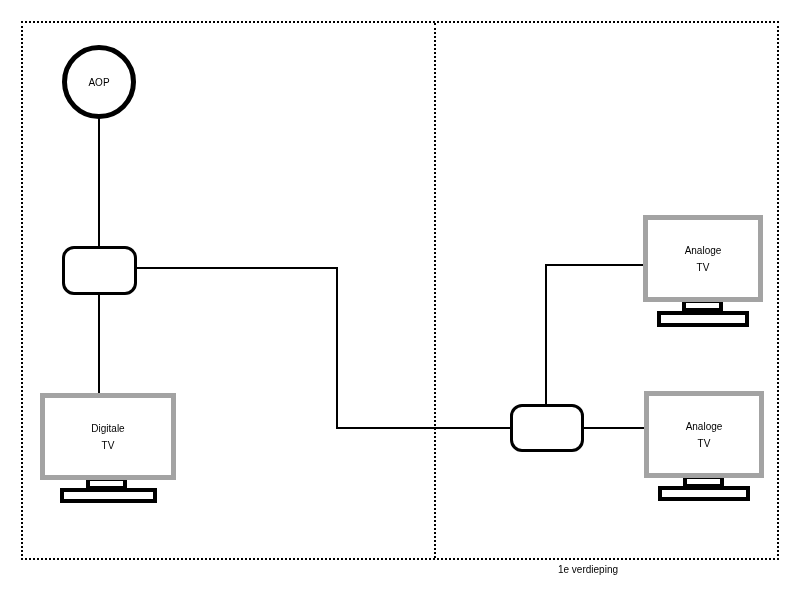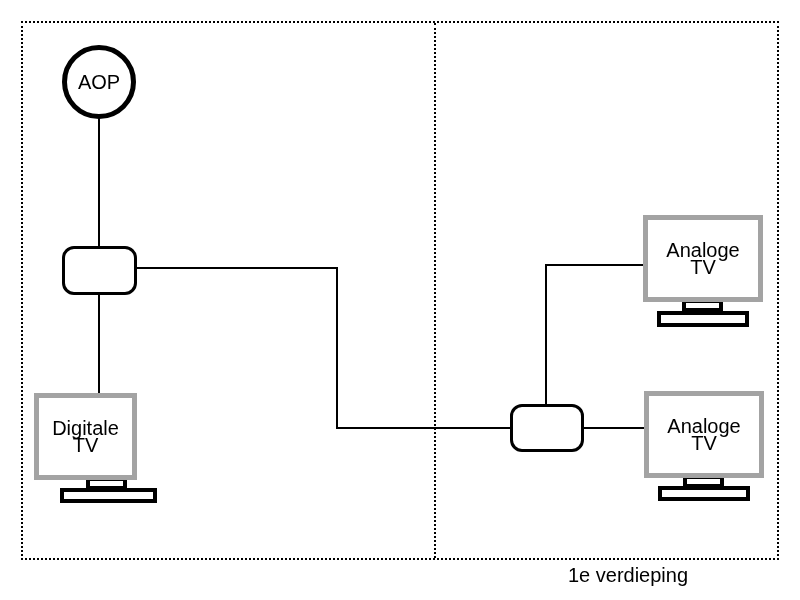--- a/index.html
+++ b/index.html
@@ -6,21 +6,21 @@
     margin: 0;
     padding: 0;
     background: #ffffff;
   }
   .canvas {
     position: relative;
     width: 800px;
     height: 600px;
     background: #ffffff;
     font-family: "Liberation Sans", sans-serif;
-    font-size: 20px;
+    font-size: 10px;
     color: #000000;
     overflow: hidden;
   }
   
   .floor-outline {
     position: absolute;
     left: 21px; top: 21px;
     width: 758px; height: 539px;
     border: 2px dotted #000;
     box-sizing: border-box;
@@ -32,21 +32,21 @@
     border-left: 2px dotted #000;
   }
   .floor-label {
     position: absolute;
     top: 564px;
     width: 200px;
     text-align: center;
     white-space: nowrap;
   }
   .floor-label.ground { left: 115px; }
-  .floor-label.first  { left: 528px; }
+  .floor-label.first  { left: 488px; }
 
   
   .wire { position: absolute; background: #000; }
 
   
   .aop {
     position: absolute;
     left: 62px; top: 45px;
     width: 74px; height: 74px;
     border: 5px solid #000;
@@ -82,21 +82,21 @@
     line-height: 17px;
     white-space: pre-line;
   }
   .tv-neck, .tv-base {
     position: absolute;
     border: 4px solid #000;
     background: #fff;
     box-sizing: border-box;
   }
   
-  .tv-digital .tv-screen { left: 34px; top: 393px; width: 103px; height: 87px; }
+  .tv-digital .tv-screen { left: 40px; top: 393px; width: 136px; height: 87px; }
   .tv-digital .tv-neck   { left: 86px; top: 477px; width: 41px;  height: 13px; }
   .tv-digital .tv-base   { left: 60px; top: 488px; width: 97px;  height: 15px; }
   
   .tv-analog-top .tv-screen { left: 643px; top: 215px; width: 120px; height: 87px; }
   .tv-analog-top .tv-neck   { left: 682px; top: 299px; width: 41px;  height: 13px; }
   .tv-analog-top .tv-base   { left: 657px; top: 311px; width: 92px;  height: 16px; }
   
   .tv-analog-bottom .tv-screen { left: 644px; top: 391px; width: 120px; height: 87px; }
   .tv-analog-bottom .tv-neck   { left: 683px; top: 475px; width: 41px;  height: 13px; }
   .tv-analog-bottom .tv-base   { left: 658px; top: 486px; width: 92px;  height: 15px; }

